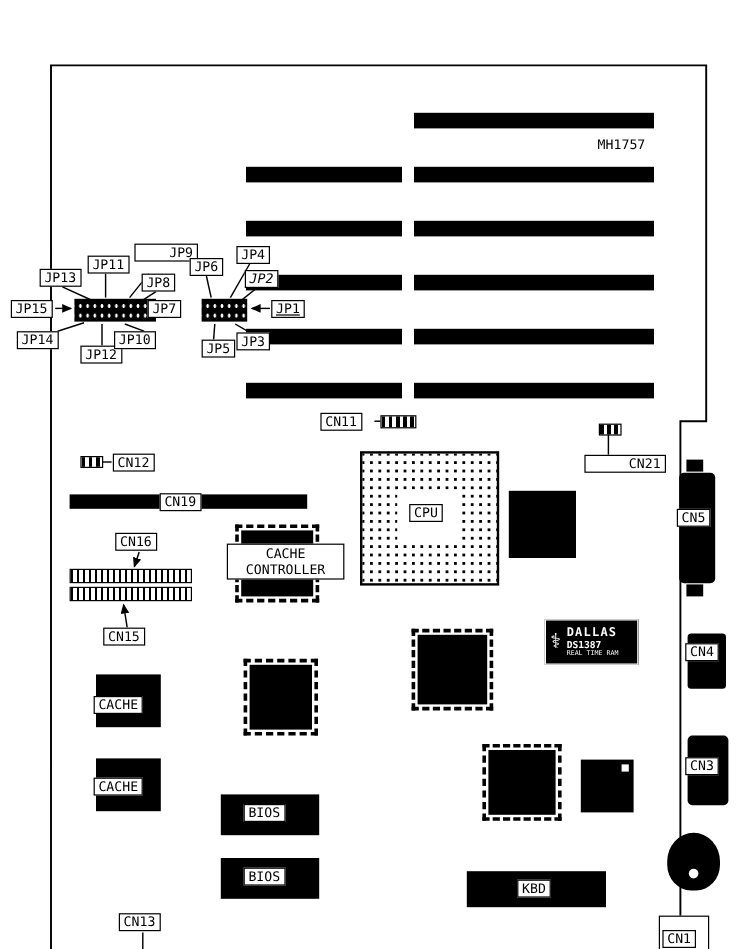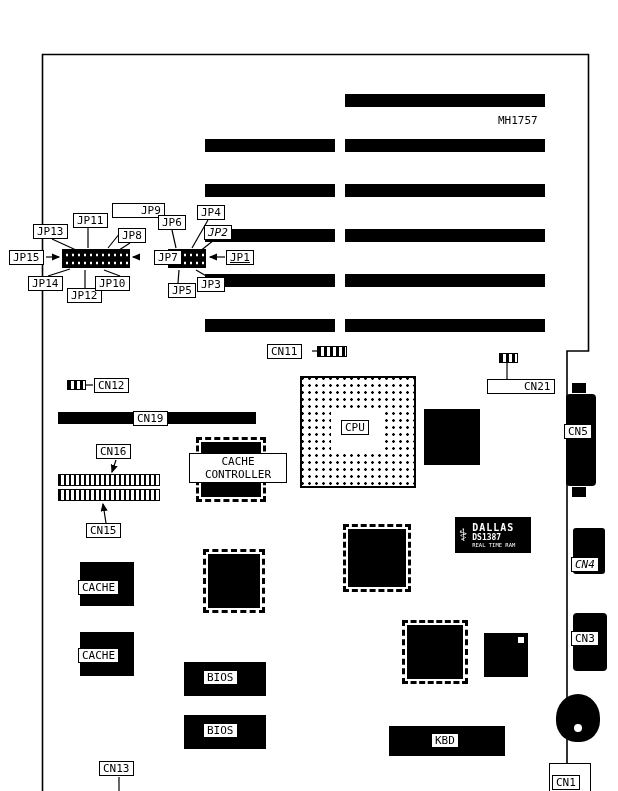--- a/index.html
+++ b/index.html
@@ -117,22 +117,22 @@
   <div class="slot" style="left:345px; top:273px; width:200px;"></div>
 
   <div class="jblock" style="left:62px; top:203px; width:68px; height:19px;"></div>
   <div class="jblock" style="left:168px; top:203px; width:38px; height:19px;"></div>
 
   <div class="lbl" style="left:33px;  top:178px;">JP13</div>
   <div class="lbl" style="left:73px;  top:167px;">JP11</div>
   <div class="lbl" style="left:112px; top:157px;padding-left:28px;">JP9</div>
   <div class="lbl" style="left:118px; top:182px;">JP8</div>
   <div class="lbl" style="left:9px;   top:204px;">JP15</div>
-  <div class="lbl" style="left:154px; top:204px;">JP7</div>
-  <div class="lbl" style="left:28px;  top:230px;">JP14</div>
+  <div class="lbl" style="left:123px; top:204px;">JP7</div>
+  <div class="lbl" style="left:14px;  top:230px;">JP14</div>
   <div class="lbl" style="left:67px;  top:242px;">JP12</div>
   <div class="lbl" style="left:95px; top:230px;">JP10</div>
   <div class="lbl" style="left:158px; top:169px;">JP6</div>
   <div class="lbl" style="left:197px; top:159px;">JP4</div>
   <div class="lbl" style="left:204px; top:179px;font-style:italic;">JP2</div>
   <div class="lbl" style="left:226px; top:204px;text-decoration:underline;">JP1</div>
   <div class="lbl" style="left:168px; top:237px;">JP5</div>
   <div class="lbl" style="left:197px; top:231px;">JP3</div>
 
   <div class="lbl" style="left:267px; top:298px;">CN11</div>
@@ -199,21 +199,21 @@
 
   <div class="dip-header" style="left:326px; top:747px; width:66px; height:24px;"></div>
   <div class="dip-header" style="left:410px; top:747px; width:110px; height:24px;"></div>
 
   <div class="tab" style="left:572px; top:337px; width:14px; height:10px;"></div>
   <div class="chip" style="left:566px; top:348px; width:30px; height:92px; border-radius:4px; z-index:3;"></div>
   <div class="tab" style="left:572px; top:441px; width:14px; height:10px;"></div>
   <div class="lbl" style="left:564px; top:378px;">CN5</div>
 
   <div class="chip" style="left:573px; top:482px; width:32px; height:46px; border-radius:3px; z-index:3;"></div>
-  <div class="lbl" style="left:571px; top:511px;font-style:italic;">CN4</div>
+  <div class="lbl" style="left:571px; top:490px;">CN4</div>
 
   <div class="chip" style="left:573px; top:567px; width:34px; height:58px; border-radius:4px; z-index:3;"></div>
   <div class="lbl" style="left:571px; top:585px;">CN3</div>
 
   <div class="din" style="left:556px; top:648px; width:44px; height:48px;">
     <span class="hole"></span>
   </div>
 
   <div class="outline-box" style="left:549px; top:717px; width:40px; height:38px;"></div>
   <div class="lbl" style="left:552px; top:729px;">CN1</div>

